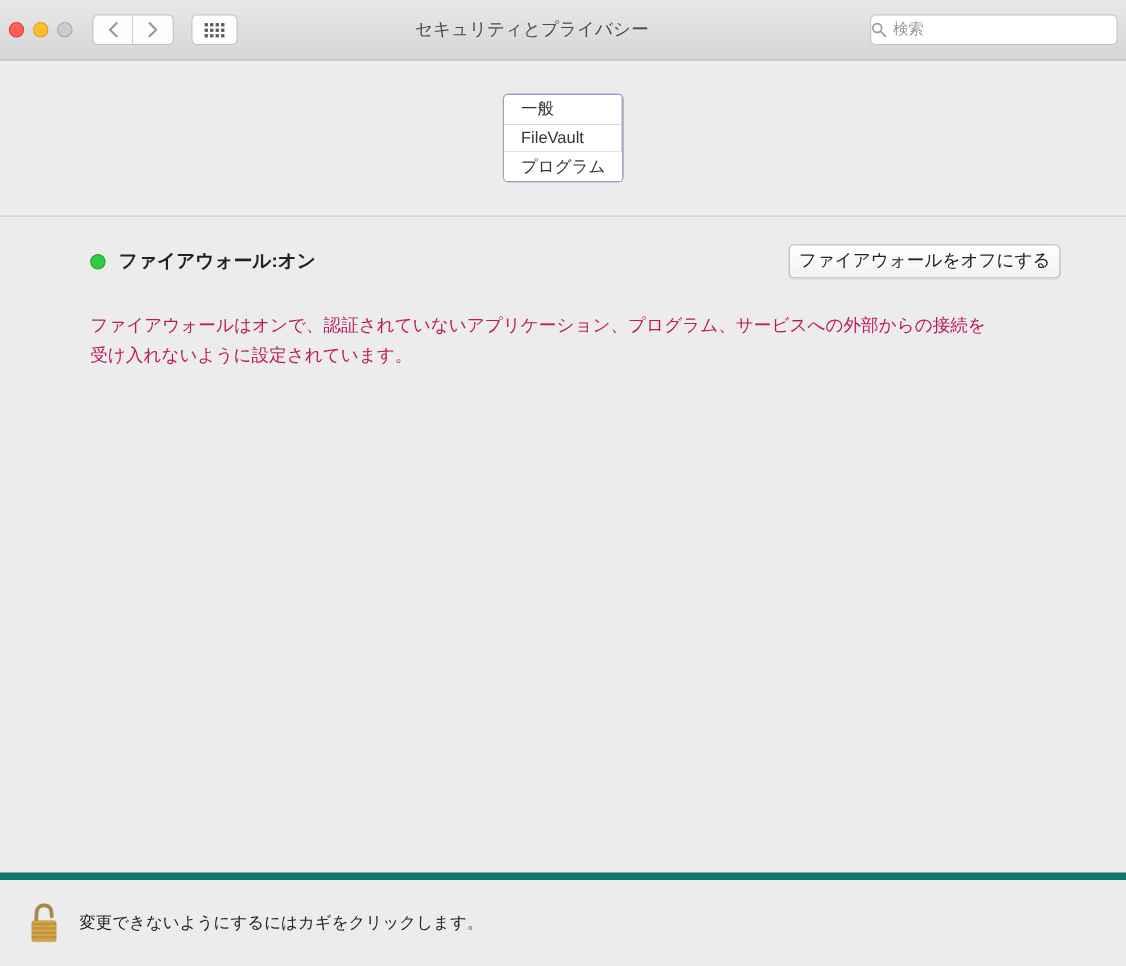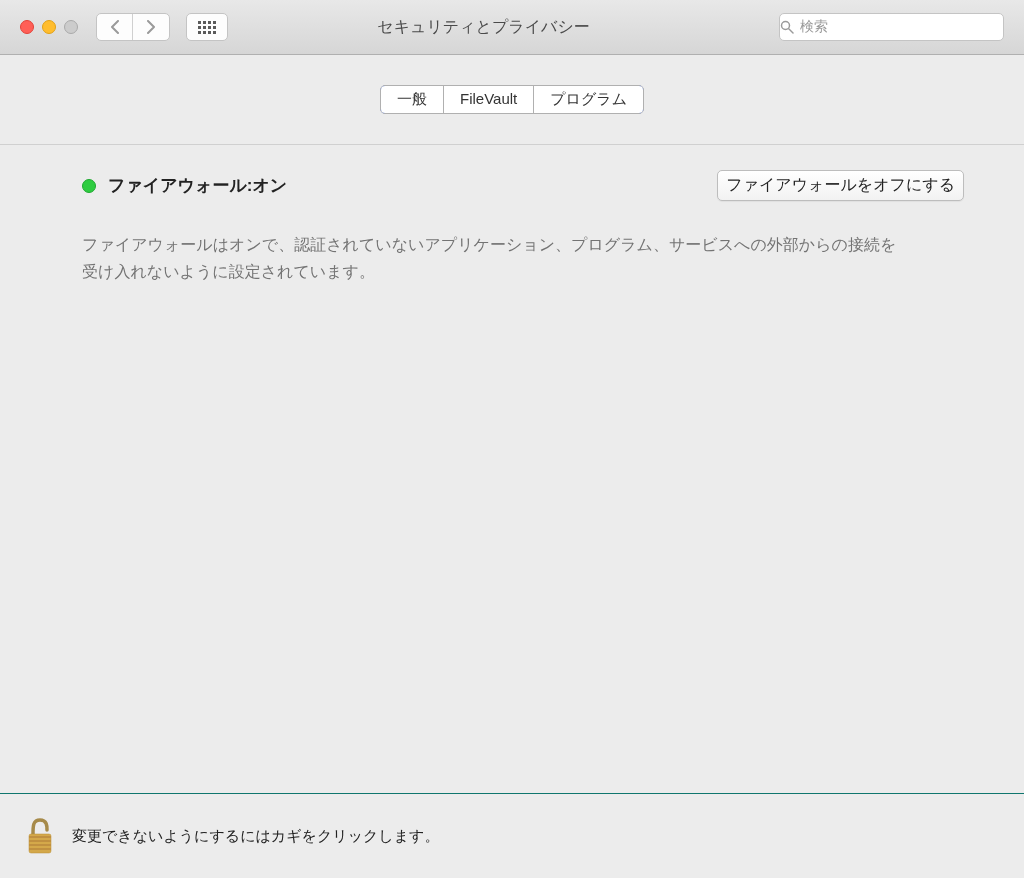--- a/index.html
+++ b/index.html
@@ -16,21 +16,21 @@
       background: #ececec;
       display: flex;
       flex-direction: column;
     }
     .titlebar {
       height: 55px;
       background: linear-gradient(to bottom, #e8e8e8, #d6d6d6);
       border-bottom: 1px solid #b0b0b0;
       display: flex;
       align-items: center;
-      padding: 0 20px;
+      padding: 0 8px;
       gap: 8px;
     }
     .traffic-lights {
       display: flex;
       gap: 8px;
       margin-right: 10px;
     }
     .traffic-dot {
       width: 14px;
       height: 14px;
@@ -108,20 +108,21 @@
       display: flex;
       justify-content: center;
       margin-bottom: 30px;
     }
     .tab-group {
       display: flex;
       border: 1px solid #b0b0b0;
       border-radius: 5px;
       overflow: hidden;
       background: #1d4ed8;
+      flex-direction: column;
     }
     .tab {
       padding: 4px 16px;
       font-size: 15px;
       color: #333;
       border-right: 1px solid #b0b0b0;
       background: #fff;
       cursor: pointer;
     }
     .tab:last-child { border-right: none; }
@@ -167,39 +168,39 @@
       border: 1px solid #bdbdbd;
       border-radius: 5px;
       padding: 4px 8px;
       font-size: 16px;
       color: #222;
       cursor: pointer;
       box-shadow: 0 1px 1px rgba(0,0,0,0.05);
     }
     .description {
       font-size: 16px;
-      color: #737373;
+      color: #be185d;
       line-height: 1.7;
       margin-bottom: 30px;
       max-width: 830px;
     }
     .options-row {
       display: flex;
       justify-content: flex-end;
       position: relative;
     }
     .highlight-box {
       border: 6px solid #ff2a1a;
       padding: 18px 14px;
       display: inline-block;
     }
     .footer {
       height: 85px;
       background: #ececec;
-      border-top: 1px solid #0f766e;
+      border-top: 7px solid #0f766e;
       display: flex;
       align-items: center;
       padding: 0 24px;
       gap: 16px;
     }
     .lock-icon {
       width: 32px;
       height: 40px;
       display: flex;
       align-items: flex-end;

